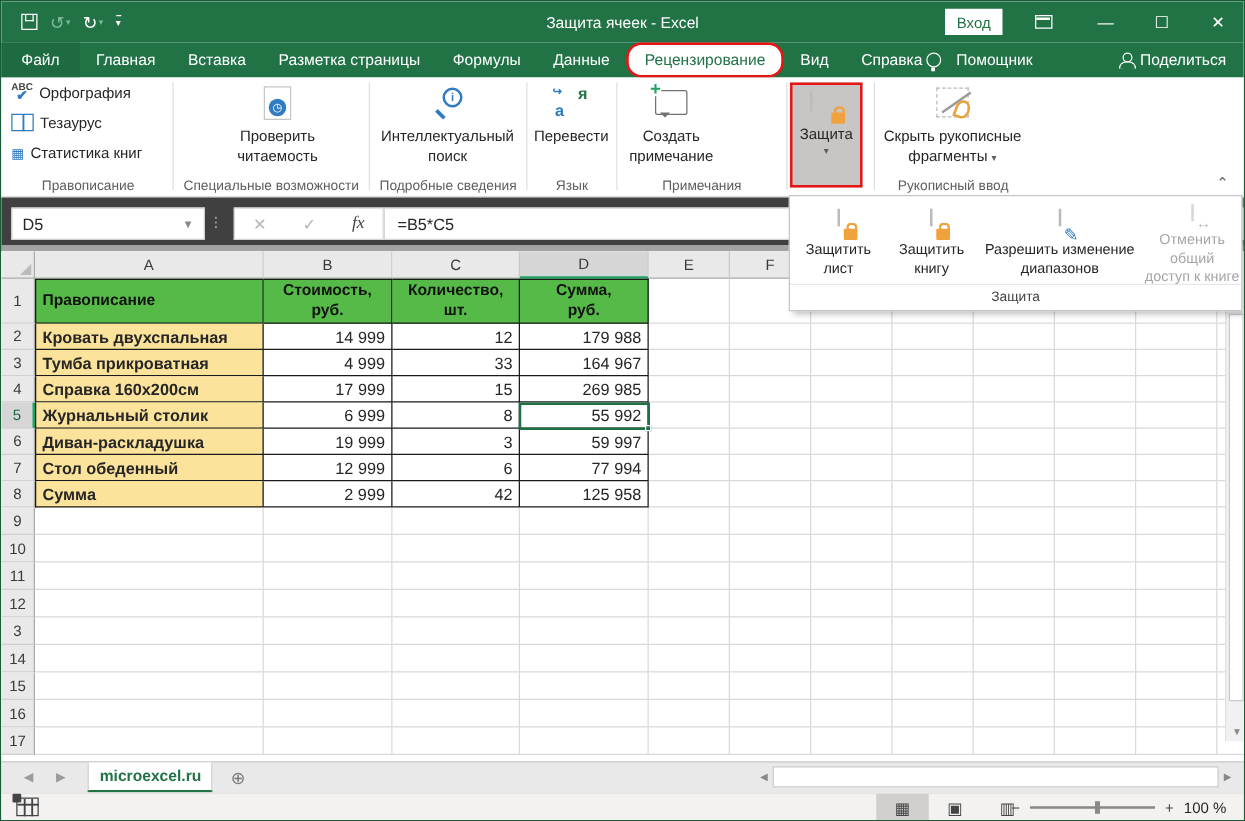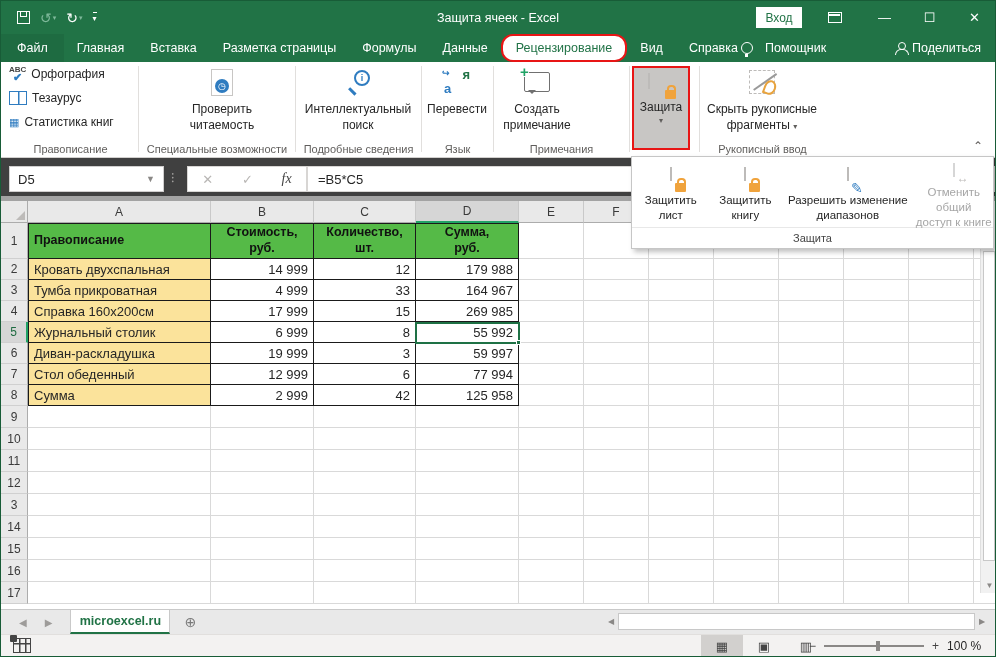--- a/index.html
+++ b/index.html
@@ -71,21 +71,21 @@
   .ch.sel { background:#D6D6D6; border-bottom:2px solid #21A366; }
   .corner { width:27px; background:#E9E9E9; border-right:1px solid #ACACAC; border-bottom:1px solid #ACACAC; position:relative; flex:none; }
   .corner:after { content:""; position:absolute; right:2px; bottom:2px; border-left:9px solid transparent; border-bottom:9px solid #BDBBB9; }
   .wA{width:183px}.wB{width:103px}.wC{width:102px}.wD{width:103px}.wE{width:65px}.wF{width:65px}.wX{width:65px}
   .fillc { flex:1; border-bottom:1px solid #D9D9D9; }
   .hrow { height:22px; } .r1 { height:36px; } .rd { height:21px; } .re { height:22px; }
   .tb { border-right:1px solid #1a1a1a; border-bottom:1px solid #1a1a1a; font-size:13px; display:flex; align-items:center; }
   .tb.left1 { border-left:1px solid #1a1a1a; }
   .thead { background:#55BA47; font-weight:bold; color:#111; justify-content:center; text-align:center; white-space:pre-line; line-height:1.25; font-size:12.5px; border-top:1px solid #1a1a1a; }
   .thead.nm { justify-content:flex-start; padding-left:5px; text-align:left; }
-  .tname { background:#FBE39B; padding-left:5px; }
+  .tname { background:#FBE39B; padding-left:5px;font-weight:bold; }
   .tnum { justify-content:flex-end; padding-right:5px; }
   .selbox { position:absolute; left:414px; top:121px; width:105px; height:22px; border:2px solid #1E7145; }
   .selbox .handle { position:absolute; right:-3px; bottom:-3px; width:5px; height:5px; background:#1E7145; border:1px solid #fff; }
   .vscroll { position:absolute; right:0; top:0; width:17px; height:392px; background:#F1F1F1; border-left:1px solid #E0E0E0; }
   .vthumb { position:absolute; left:2px; top:50px; width:12px; height:310px; background:#fff; border:1px solid #C8C8C8; }
   .varrow { position:absolute; left:0; bottom:0; width:17px; height:16px; display:flex; align-items:center; justify-content:center; color:#8A8886; font-size:8px; background:#F1F1F1; }
   
   .pmenu { position:absolute; left:630px; top:155px; width:363px; height:93px; background:#fff; border:1px solid #C6C6C6; box-shadow:3px 3px 5px rgba(0,0,0,.25); z-index:30; }
   .pmenu-items { display:flex; height:70px; }
   .pmi { display:flex; flex-direction:column; align-items:center; padding-top:6px; font-size:11.5px; line-height:1.3; text-align:center; color:#262626; }

